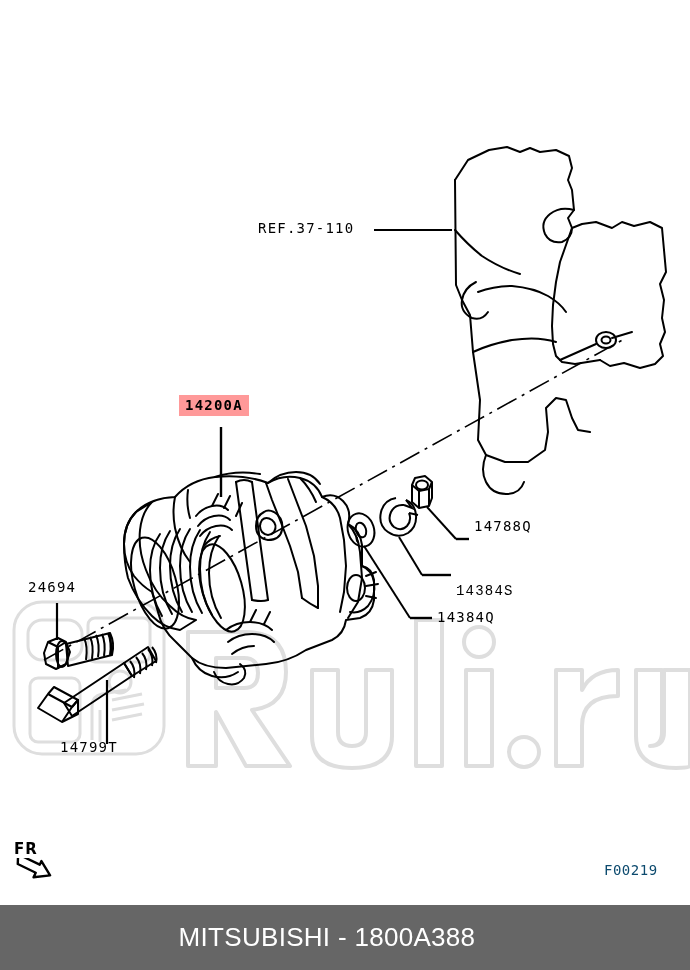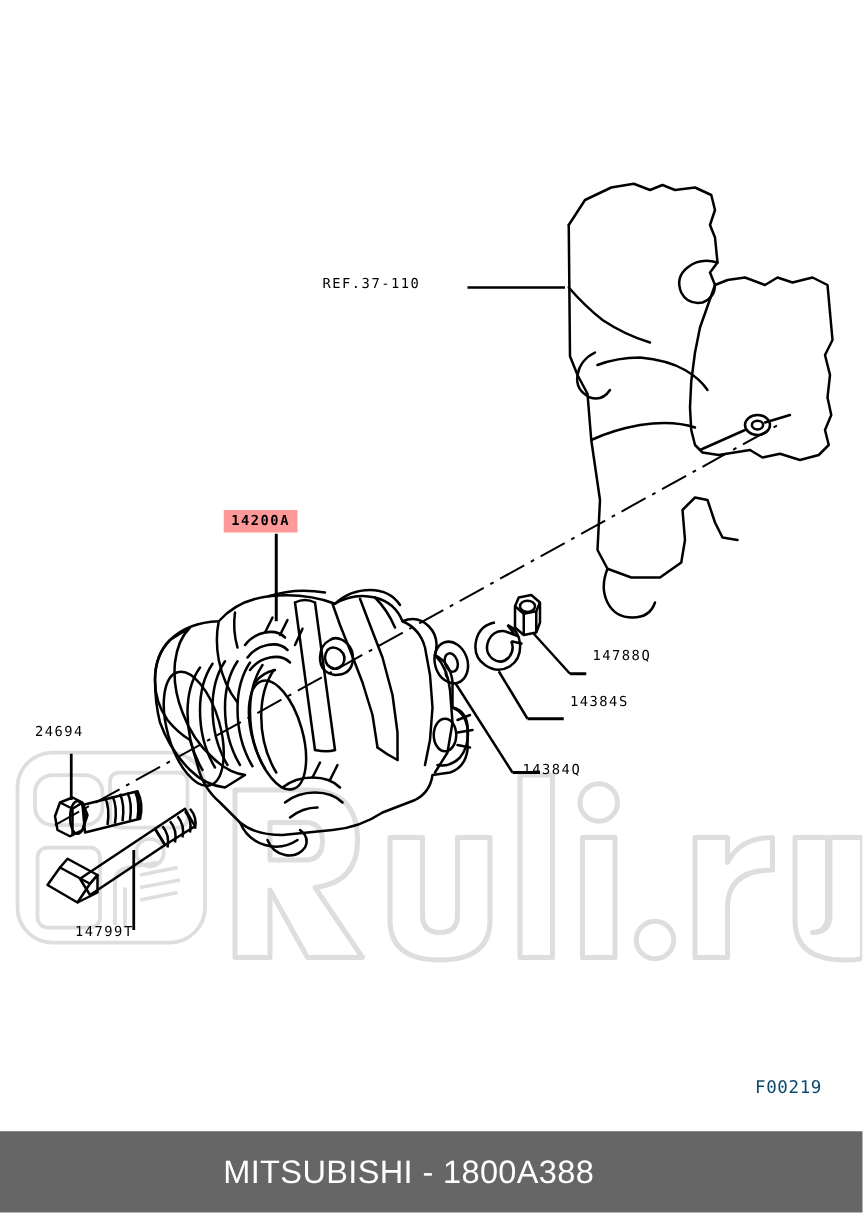--- a/index.html
+++ b/index.html
@@ -32,37 +32,37 @@
     left: 0; top: 590px;
     width: 690px; height: 190px;
     pointer-events: none;
   }
   #watermark svg { width: 100%; height: 100%; }
 
   
   .part-label {
     position: absolute;
     font-family: "DejaVu Sans Mono", monospace;
-    font-size: 11px;
+    font-size: 14px;
     letter-spacing: 1.2px;
     color: #000000;
     white-space: nowrap;
     line-height: 1;
   }
   .part-label.highlight {
     background: #ff9999;
     padding: 3px 6px 4px 6px;
     font-weight: 600;
   }
 
   #label-ref       { left: 258px; top: 221px; }
-  #label-14200a    { left: 179px; top: 408px; }
+  #label-14200a    { left: 179px; top: 395px; }
   #label-14788q    { left: 474px; top: 519px; }
-  #label-14384s    { left: 456px; top: 556px; }
-  #label-14384q    { left: 418px; top: 610px; text-align: center; }
+  #label-14384s    { left: 456px; top: 584px; font-family: Liberation Mono, monospace; }
+  #label-14384q    { left: 437px; top: 610px; text-align: center; }
   #label-14799     { left: 28px;  top: 580px; }
   #label-14799t    { left: 60px;  top: 740px; }
 
   
   #fr-marker {
     position: absolute;
     left: 12px; top: 840px;
     width: 64px; height: 52px;
   }
   #fr-text {
@@ -334,20 +334,26 @@
   <div class="part-label" id="label-14788q">14788Q</div>
 
   <div class="part-label" id="label-14384s">14384S</div>
 
   <div class="part-label" id="label-14384q">14384Q</div>
 
   <div class="part-label" id="label-14799">24694</div>
 
   <div class="part-label" id="label-14799t">14799T</div>
 
+  <div id="fr-marker">
+    <div id="fr-text">FR</div>
+    <svg id="fr-arrow" viewBox="0 0 48 34" xmlns="http://www.w3.org/2000/svg">
+      <path d="M2 4 L26 4 L26 0 L40 9 L26 18 L26 13 L6 13 Z" fill="#ffffff" stroke="#000000" stroke-width="2.4" stroke-linejoin="round" transform="rotate(26 21 9)"></path>
+    </svg>
+  </div>
 
   <div id="figure-code">F00219</div>
 
 </div>
 
 <div id="footer-bar">
   <div id="footer-inner">
     <span id="footer-brand-part">MITSUBISHI - 1800A388</span>
   </div>
 </div>

